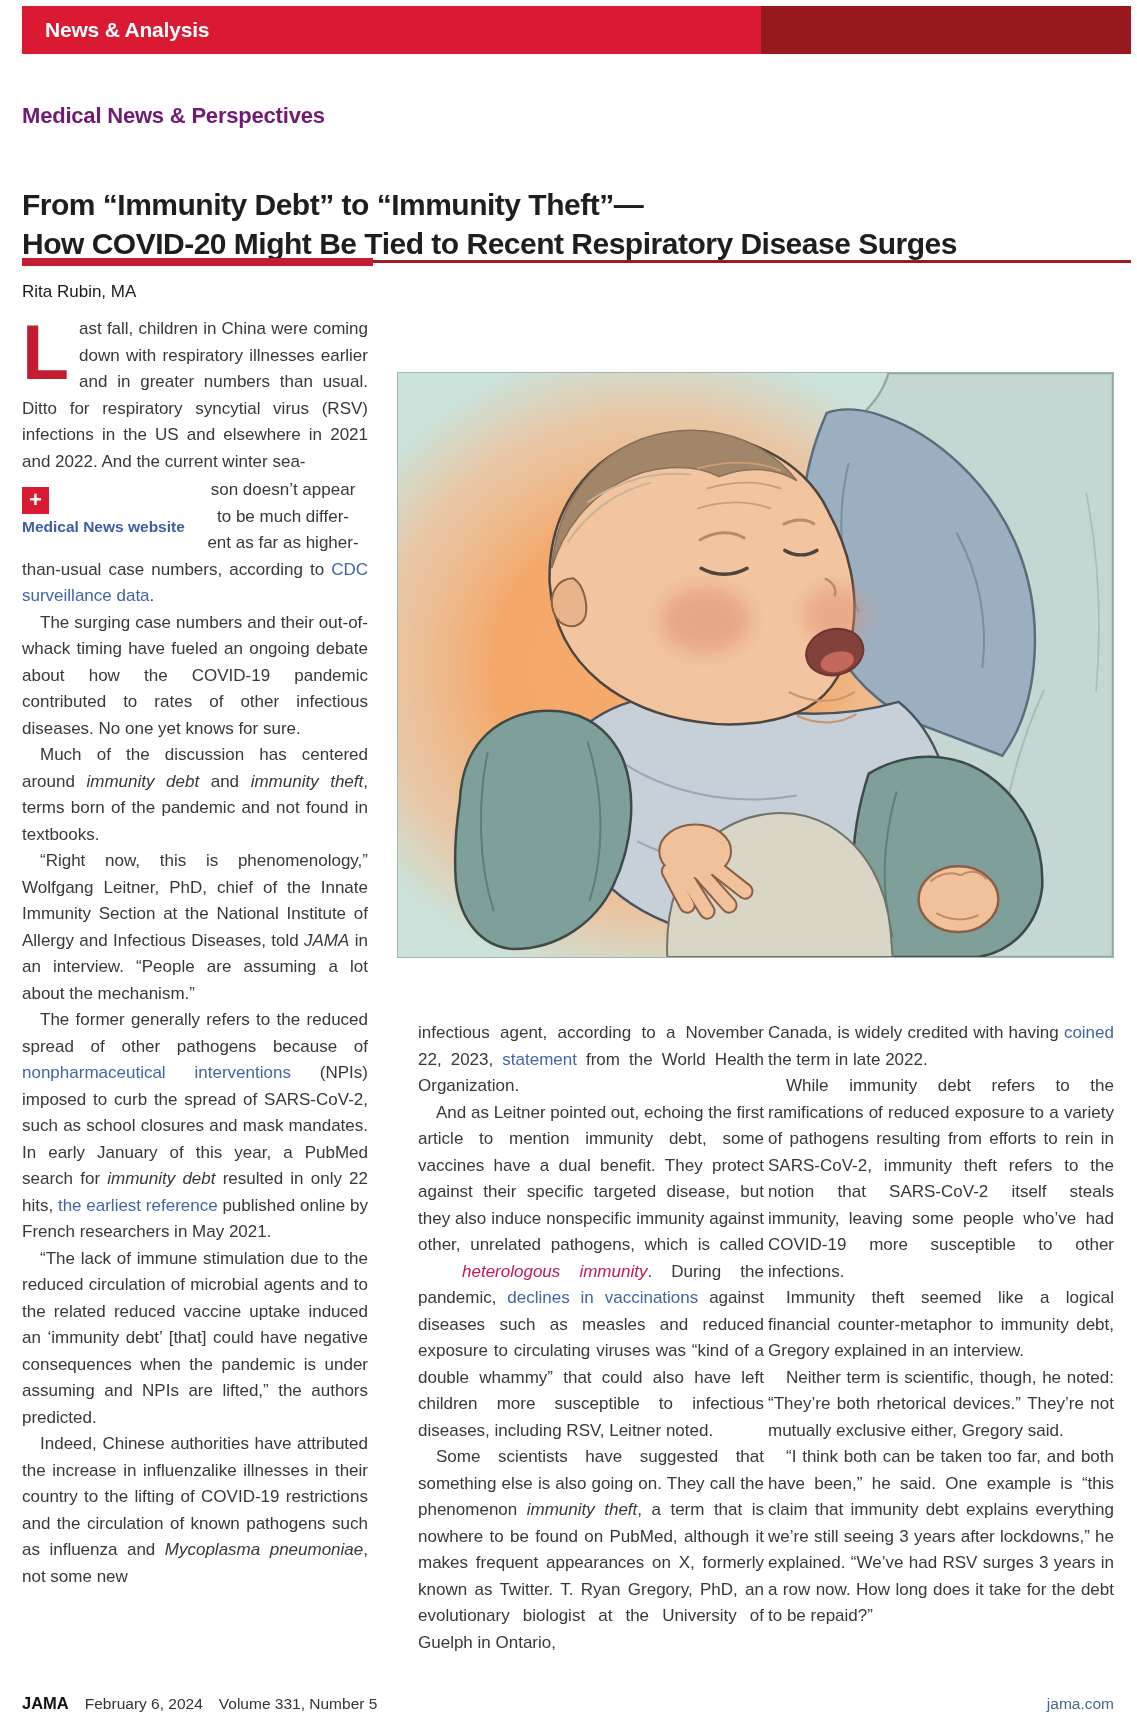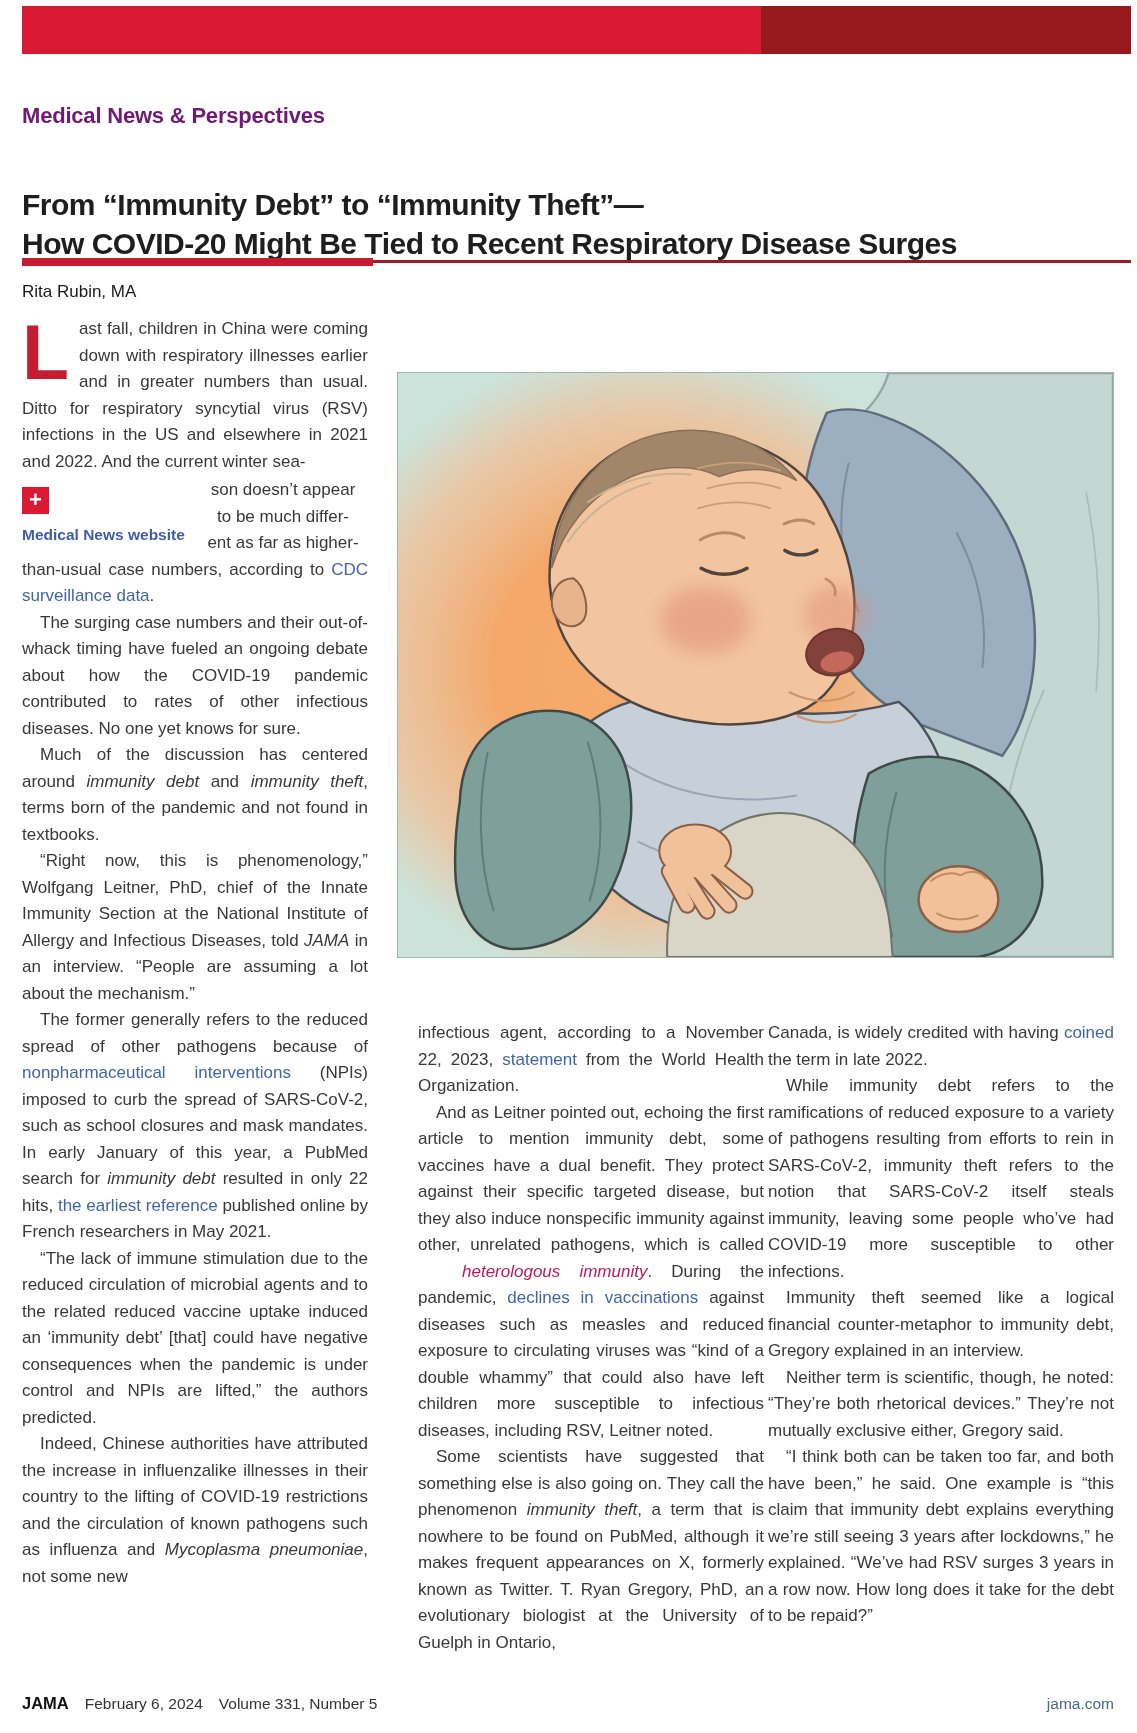--- a/index.html
+++ b/index.html
@@ -32,21 +32,21 @@
                          font-weight:bold;margin:6px 10px 0 0;}
   .run-i{font-style:italic;}
   .run-link{color:#4165A4;cursor:pointer;}
   .run-ilink{color:#be185d;font-style:italic;cursor:pointer;margin-left:44px;}
 
   
   .wrap-row{display:flex;align-items:flex-start;margin:2px 0 0 0;}
   .inset{width:176px;flex:0 0 176px;padding-top:10px;}
   .inset-plus{width:27px;height:27px;background:#D91A32;color:#ffffff;font-size:22px;
               font-weight:bold;line-height:26px;text-align:center;cursor:pointer;}
-  .inset-label{margin-top:8px;color:#3E5DA8;font-size:15.5px;font-weight:bold;white-space:nowrap;cursor:pointer;}
+  .inset-label{color:#3E5DA8;font-size:15.5px;font-weight:bold;white-space:nowrap;cursor:pointer;}
   .wrap-side{flex:1;white-space:pre-line;text-align:center;}
 
   
   .figure{position:absolute;left:397px;top:372px;width:717px;height:586px;
           border:1.5px solid #A3B5B0;box-sizing:border-box;background:#CBE3DB;}
   .figure svg{display:block;width:100%;height:100%;}
 
   
   .footer{position:absolute;left:22px;top:1694px;width:1092px;display:flex;
           justify-content:space-between;align-items:baseline;font-size:15.5px;color:#333333;}
@@ -54,20 +54,21 @@
   .footer-journal{font-weight:bold;color:#111111;font-size:16.5px;}
   .footer-site{color:#47688E;cursor:pointer;}
 </style>
 </head>
 <body>
 
 <div class="page">
 
   <div class="banner">
     <div class="banner-light"></div>
+    <div class="banner-label">News &amp; Analysis</div>
   </div>
 
   <div class="kicker">Medical News &amp; Perspectives</div>
 
   <div class="title">
     <div>From “Immunity Debt” to “Immunity Theft”—</div>
     <div>How COVID-20 Might Be Tied to Recent Respiratory Disease Surges</div>
   </div>
 
   <div class="rule">
@@ -86,21 +87,21 @@
       </div>
       <div class="wrap-side">son doesn’t appear
 to be much differ-
 ent as far as higher-</div>
     </div>
     <p><span class="run-t">than-usual case numbers, according to </span><span class="run-link">CDC surveillance data</span><span class="run-t">.</span></p>
     <p class="indent"><span class="run-t">The surging case numbers and their out-of-whack timing have fueled an ongoing debate about how the COVID-19 pandemic contributed to rates of other infectious diseases. No one yet knows for sure.</span></p>
     <p class="indent"><span class="run-t">Much of the discussion has centered around </span><span class="run-i">immunity debt</span><span class="run-t"> and </span><span class="run-i">immunity theft</span><span class="run-t">, terms born of the pandemic and not found in textbooks.</span></p>
     <p class="indent"><span class="run-t">“Right now, this is phenomenology,” Wolfgang Leitner, PhD, chief of the Innate Immunity Section at the National Institute of Allergy and Infectious Diseases, told </span><span class="run-i">JAMA</span><span class="run-t"> in an interview. “People are assuming a lot about the mechanism.”</span></p>
     <p class="indent"><span class="run-t">The former generally refers to the reduced spread of other pathogens because of </span><span class="run-link">nonpharmaceutical interventions</span><span class="run-t"> (NPIs) imposed to curb the spread of SARS-CoV-2, such as school closures and mask mandates. In early January of this year, a PubMed search for </span><span class="run-i">immunity debt</span><span class="run-t"> resulted in only 22 hits, </span><span class="run-link">the earliest reference</span><span class="run-t"> published online by French researchers in May 2021.</span></p>
-    <p class="indent"><span class="run-t">“The lack of immune stimulation due to the reduced circulation of microbial agents and to the related reduced vaccine uptake induced an ‘immunity debt’ [that] could have negative consequences when the pandemic is under control and NPIs are lifted,” the authors predicted.</span></p>
+    <p class="indent"><span class="run-t">“The lack of immune stimulation due to the reduced circulation of microbial agents and to the related reduced vaccine uptake induced an ‘immunity debt’ [that] could have negative consequences when the pandemic is under assuming and NPIs are lifted,” the authors predicted.</span></p>
     <p class="indent"><span class="run-t">Indeed, Chinese authorities have attributed the increase in influenzalike illnesses in their country to the lifting of COVID-19 restrictions and the circulation of known pathogens such as influenza and </span><span class="run-i">Mycoplasma pneumoniae</span><span class="run-t">, not some new</span></p>
   </div>
 
   <div class="figure" role="img" aria-label="Illustration of a flushed, coughing infant in a teal sweater and gray bib, held by a pale blue adult figure against an orange and mint background">
     <svg viewBox="0 0 717 586" preserveAspectRatio="none">
       <defs>
         <radialGradient id="glow" cx="0.5" cy="0.5" r="0.5">
           <stop offset="0%" stop-color="#F6AC6E"></stop>
           <stop offset="45%" stop-color="#F4A768"></stop>
           <stop offset="78%" stop-color="#F2BE95" stop-opacity="0.75"></stop>

